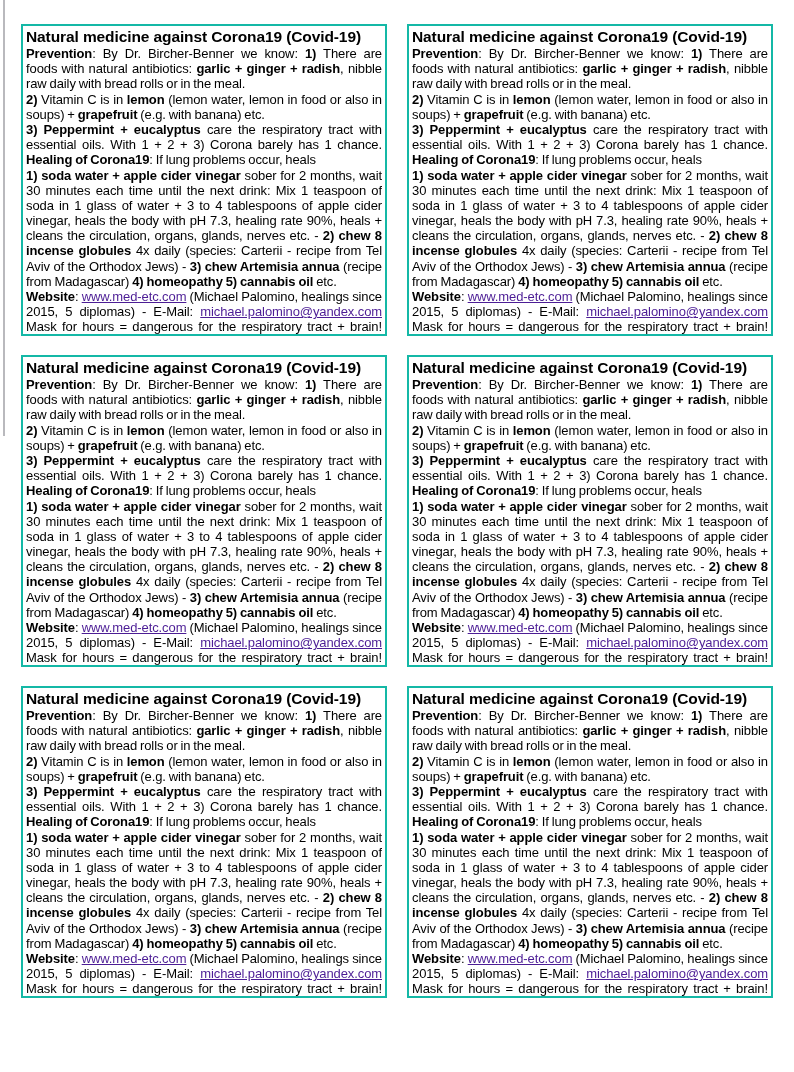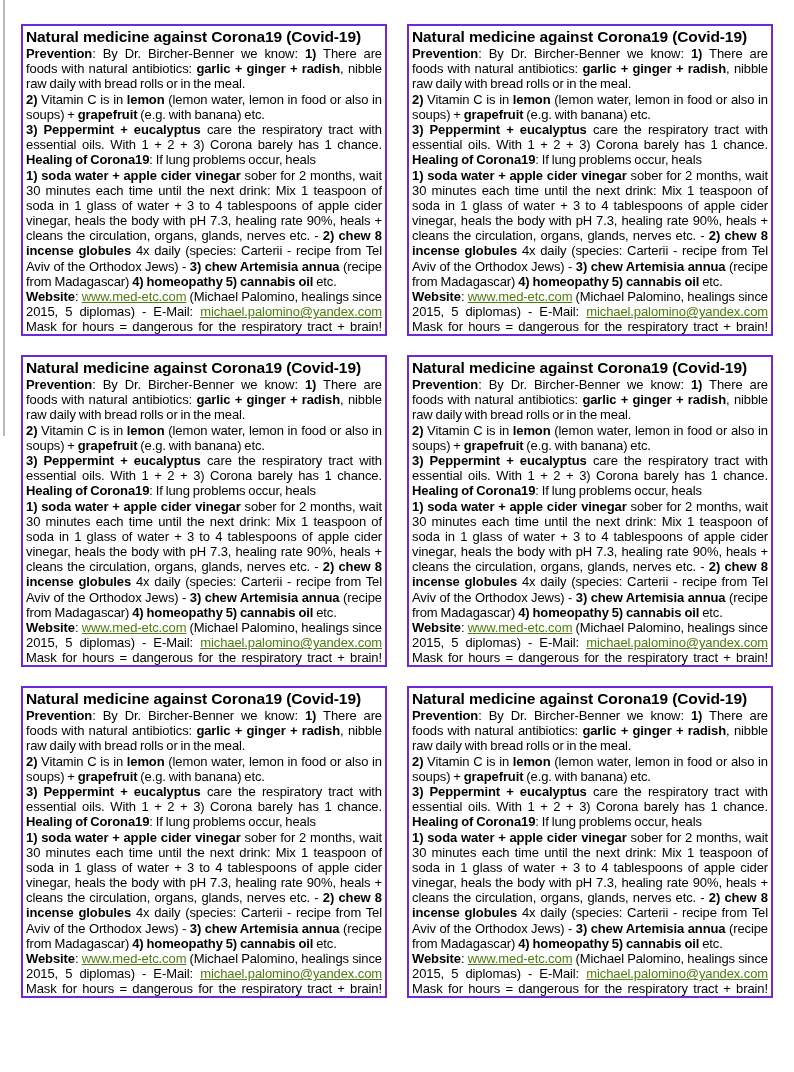--- a/index.html
+++ b/index.html
@@ -22,21 +22,21 @@
     top: 0;
     width: 2px;
     height: 436px;
     background: #b9b9bd;
   }
   .card {
     position: absolute;
     width: 366px;
     height: 312px;
     box-sizing: border-box;
-    border: 2px solid #6d28d9;
+    border: 2px solid #14b8a6;
     background: #ffffff;
     padding: 1px 3px 0 3px;
     overflow: hidden;
   }
   .card:nth-of-type(1) { left: 21px;  top: 24px;  }
   .card:nth-of-type(2) { left: 407px; top: 24px;  }
   .card:nth-of-type(3) { left: 21px;  top: 355px; }
   .card:nth-of-type(4) { left: 407px; top: 355px; }
   .card:nth-of-type(5) { left: 21px;  top: 686px; }
   .card:nth-of-type(6) { left: 407px; top: 686px; }
@@ -60,21 +60,21 @@
   }
   .j {
     text-align: justify;
     text-align-last: justify;
     text-justify: inter-word;
   }
   .b { font-weight: bold; }
   .u { }
   .lnk {
     text-decoration: underline;
-    color: #4d7c0f;
+    color: #4c1d95;
     cursor: pointer;
   }
 </style>
 </head>
 <body>
 
 <div class="sheet">
   <div class="edge-rule"></div>
   <article class="card">
       <div class="card-title">Natural medicine against Corona19 (Covid-19)</div>

